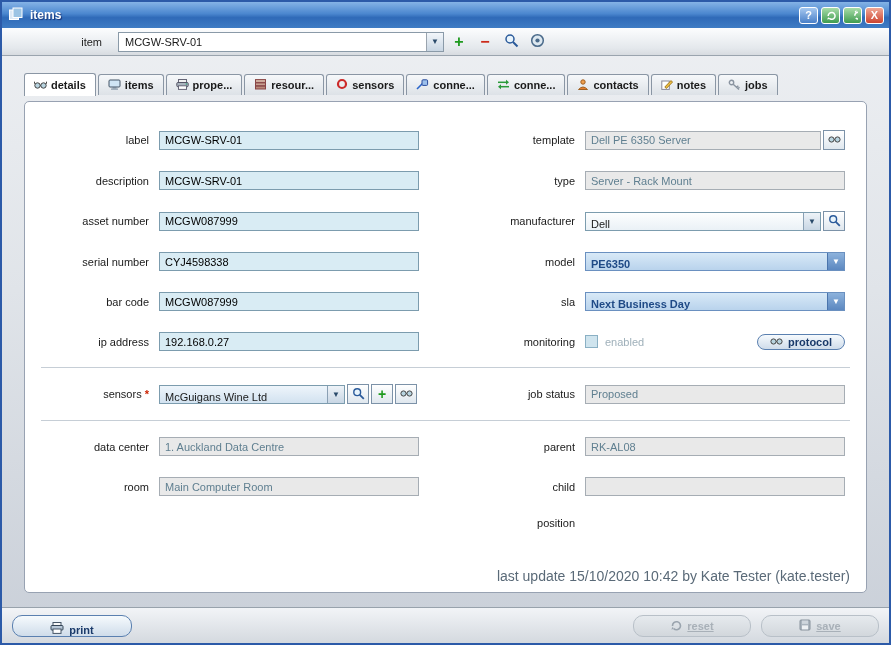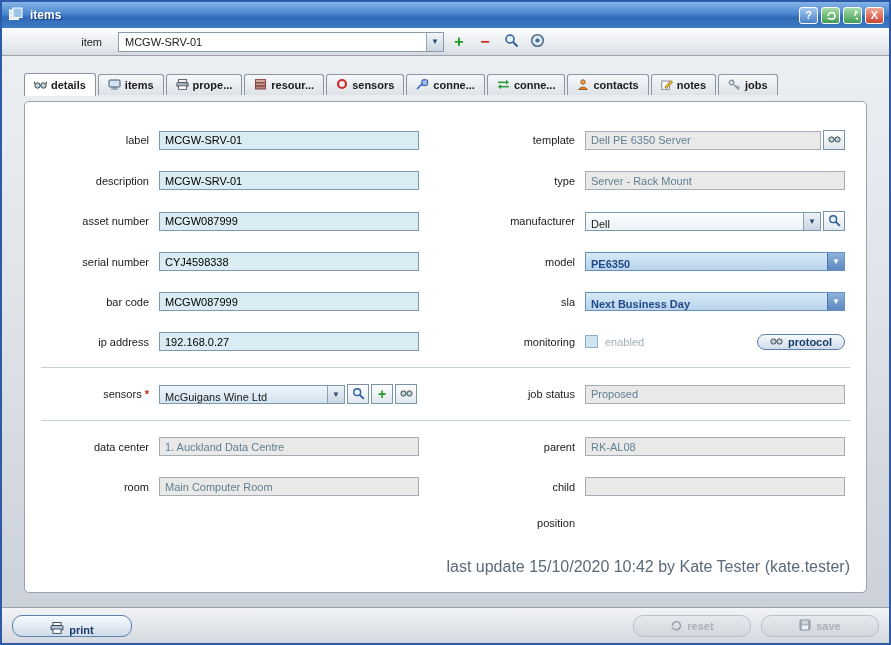--- a/index.html
+++ b/index.html
@@ -70,29 +70,29 @@
 
   .cb { width:13px; height:13px; border:1px solid #8ab0c4; background:#cfe4ee; flex:0 0 13px; }
   .cb-label { color:#9fb0ba; margin-left:5px; }
 
   .pill { border:1px solid #5a80b0; border-radius:10px; background:linear-gradient(#f6fafd,#cfdcea);
           display:inline-flex; align-items:center; justify-content:center; gap:5px;
           font:bold 11px "Liberation Sans",sans-serif; color:#1a3a6a; cursor:default; }
   .protocol-btn { width:88px; height:16px; margin-left:auto; }
 
   .divider { border:none; border-top:1px solid #c6ced6; margin:16px 2px; }
-  .last-update { position:absolute; right:16px; bottom:16px; color:#5a6a78; font-size:16px; }
+  .last-update { position:absolute; right:16px; bottom:8px; color:#5a6a78; font-size:14px; }
 
   
   .bottombar { flex:0 0 36px; height:36px; border-top:1px solid #98a2ac; margin-top:auto;
                background:linear-gradient(180deg,#f2f4f7,#d4d9df); display:flex; align-items:center; padding:0 10px; }
   .print-btn { width:120px; height:22px;align-items:flex-end; }
   .bb-right { margin-left:auto; display:flex; gap:10px; }
   .bb-btn { width:118px; height:22px; }
-  .pill.disabled { border-color:#b8c0c8; background:linear-gradient(#e6eaee,#d2d7dc); color:#a8b0b8; }
+  .pill.disabled { border-color:#b8c0c8; background:linear-gradient(#e6eaee,#d2d7dc); color:#a8b0b8;text-decoration:underline; }
 </style>
 </head>
 <body>
 
 <div class="window">
 
   <div class="titlebar">
     <span>
       <svg width="16" height="14">
           <rect x="1.5" y="3" width="9" height="9.5" fill="#dce9f5" stroke="#fff"></rect>

